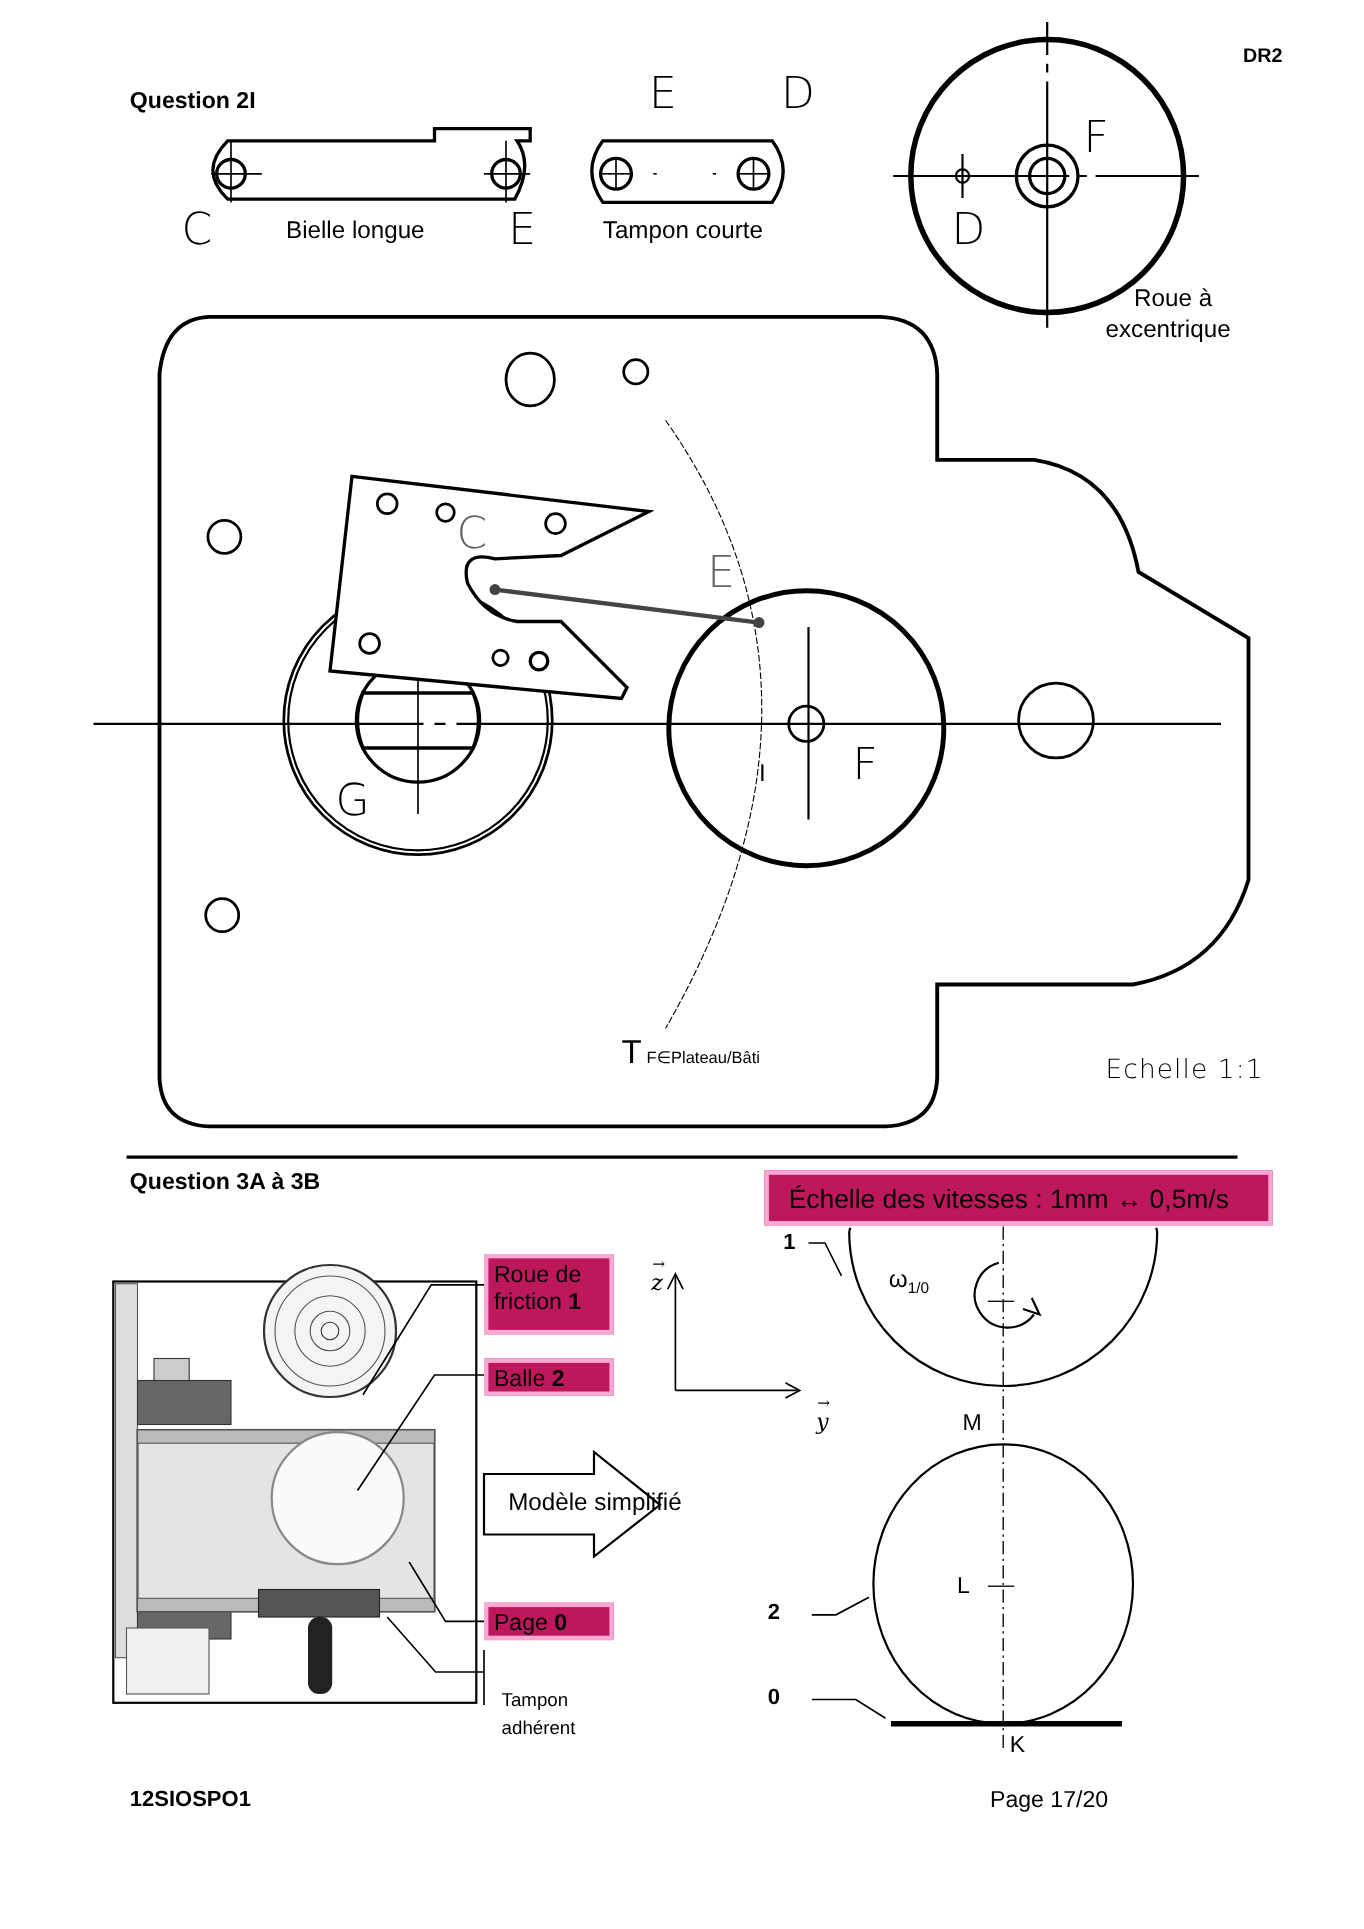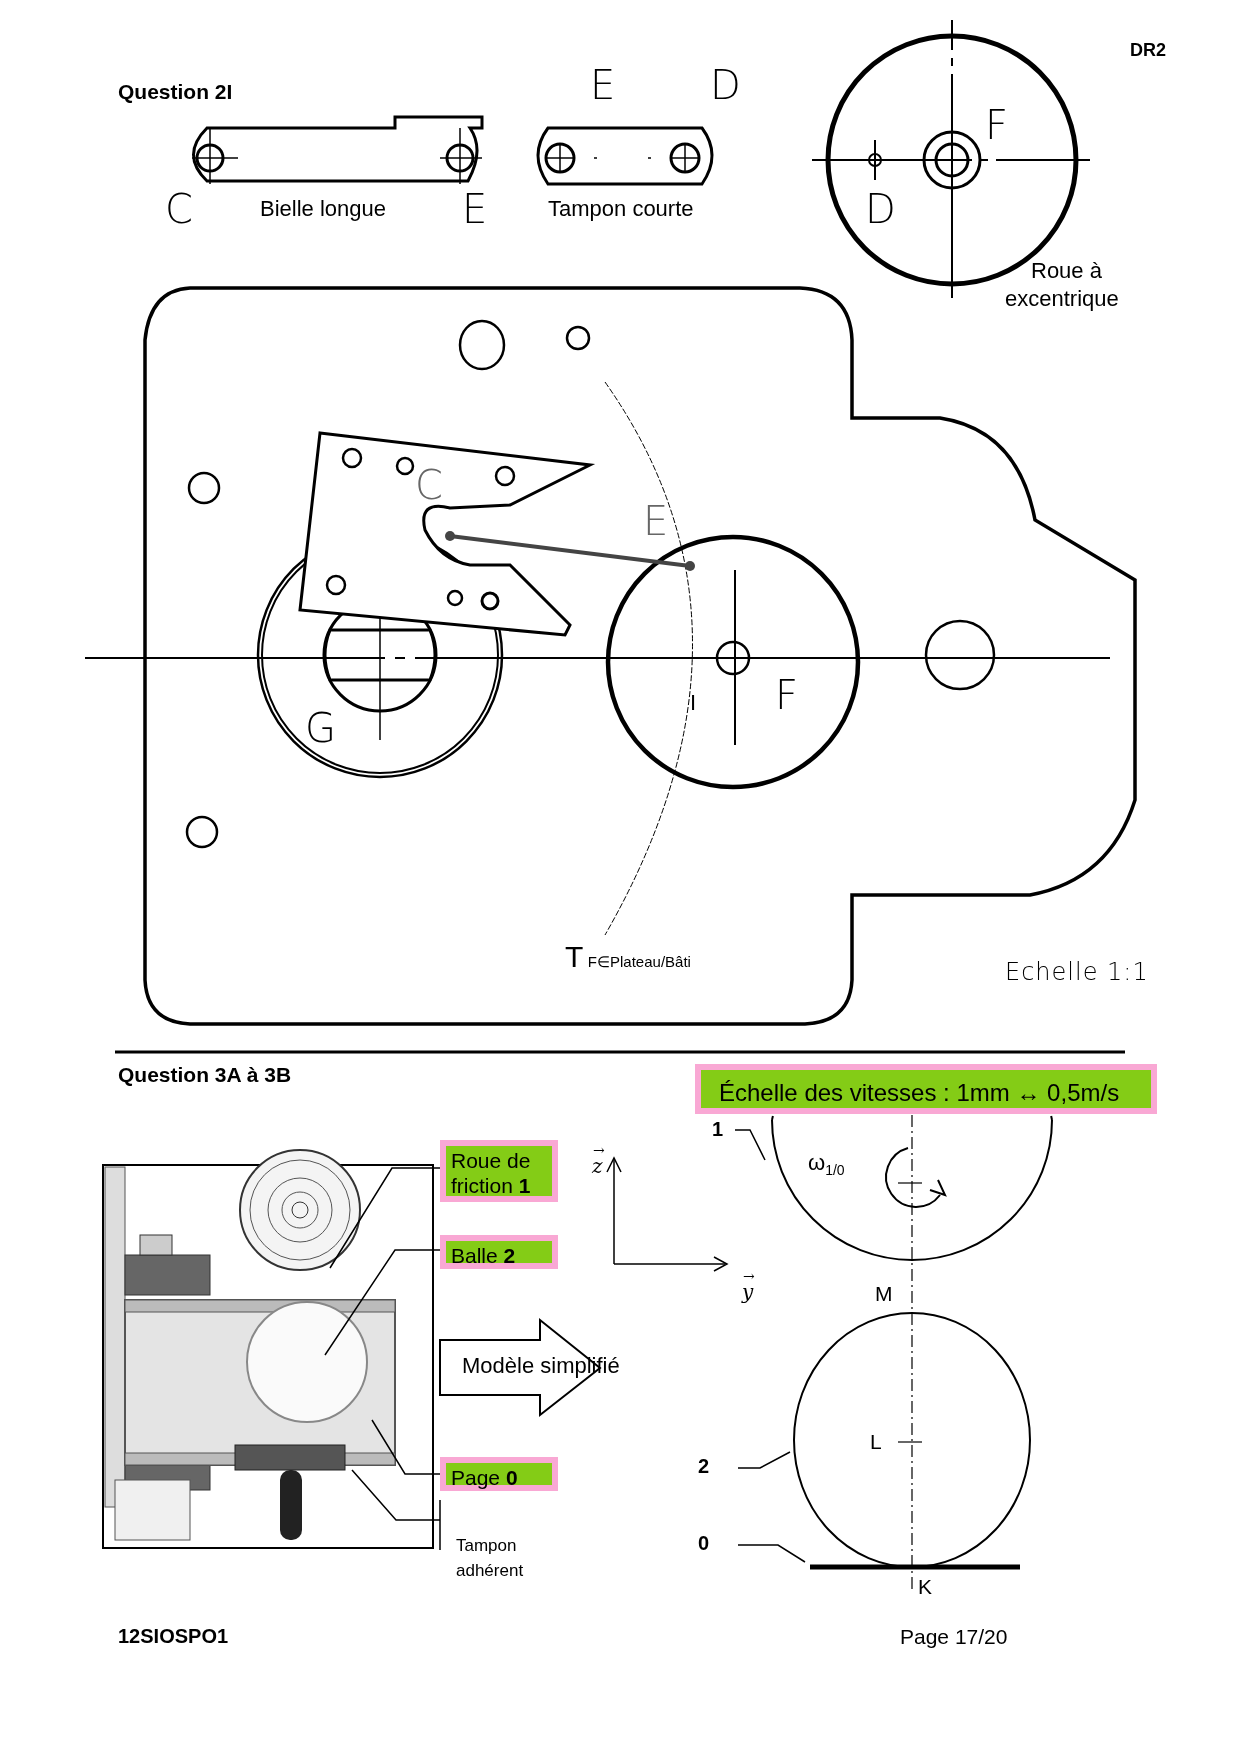--- a/index.html
+++ b/index.html
@@ -4,21 +4,21 @@
 <style>
   html, body { margin: 0; padding: 0; background: #ffffff; }
   body { width: 1240px; height: 1754px; position: relative; overflow: hidden;
          font-family: "Liberation Sans", sans-serif; color: #000; }
   .abs { position: absolute; white-space: nowrap; }
   .bold { font-weight: bold; }
   .q-title { font-size: 21px; font-weight: bold; }
   .doc-code { font-size: 18px; font-weight: bold; }
   .lbl { font-size: 22px; }
   .big { font-size: 40px; font-family: "DejaVu Sans", sans-serif; font-weight: 200; }
-  .label-box { position: absolute; border: 6px solid #f9a8d4; background: #84cc16; font-size: 21px; line-height: 25px; padding: 2px 5px; box-sizing: border-box; }
+  .label-box { position: absolute; border: 4px solid #f9a8d4; background: #be185d; font-size: 21px; line-height: 25px; padding: 2px 5px; box-sizing: border-box; }
   svg.draw { position: absolute; left: 0; top: 0; }
   .scale-txt { font-family: "DejaVu Sans", sans-serif; font-size: 24px; letter-spacing: 1px; font-weight: 200; }
   .gray { color: #666666; }
 </style>
 </head>
 <body>
 
 <svg class="draw" width="1240" height="1754" viewBox="0 0 1240 1754">
 
   <g fill="none" stroke="#000" stroke-width="3">
@@ -184,21 +184,21 @@
   <span style="font-size:15px;">F∈Plateau/Bâti</span>
 </div>
 <div class="abs scale-txt" style="left:993px; top:958px;margin-left:12px;">Echelle 1:1</div>
 
 <div class="abs q-title" style="left:118px; top:1063px;">Question 3A à 3B</div>
 
 <div class="label-box" style="left:695px; top:1064px; width:462px; height:50px; font-size:24px; padding:10px 18px;">
   <span>Échelle des vitesses : 1mm ↔ 0,5m/s</span>
 </div>
 
-<div class="label-box" style="left:440px; top:1140px; width:118px; height:62px;">
+<div class="label-box" style="left:440px; top:1140px; width:118px; height:73px;">
   <div>Roue de</div>
   <div><span>friction </span><b>1</b></div>
 </div>
 
 <div class="label-box" style="left:440px; top:1235px; width:118px; height:34px;">
   <span>Balle </span><b>2</b>
 </div>
 
 <div class="abs" style="left:462px; top:1353px; font-size:22px;">Modèle simplifié</div>
 

